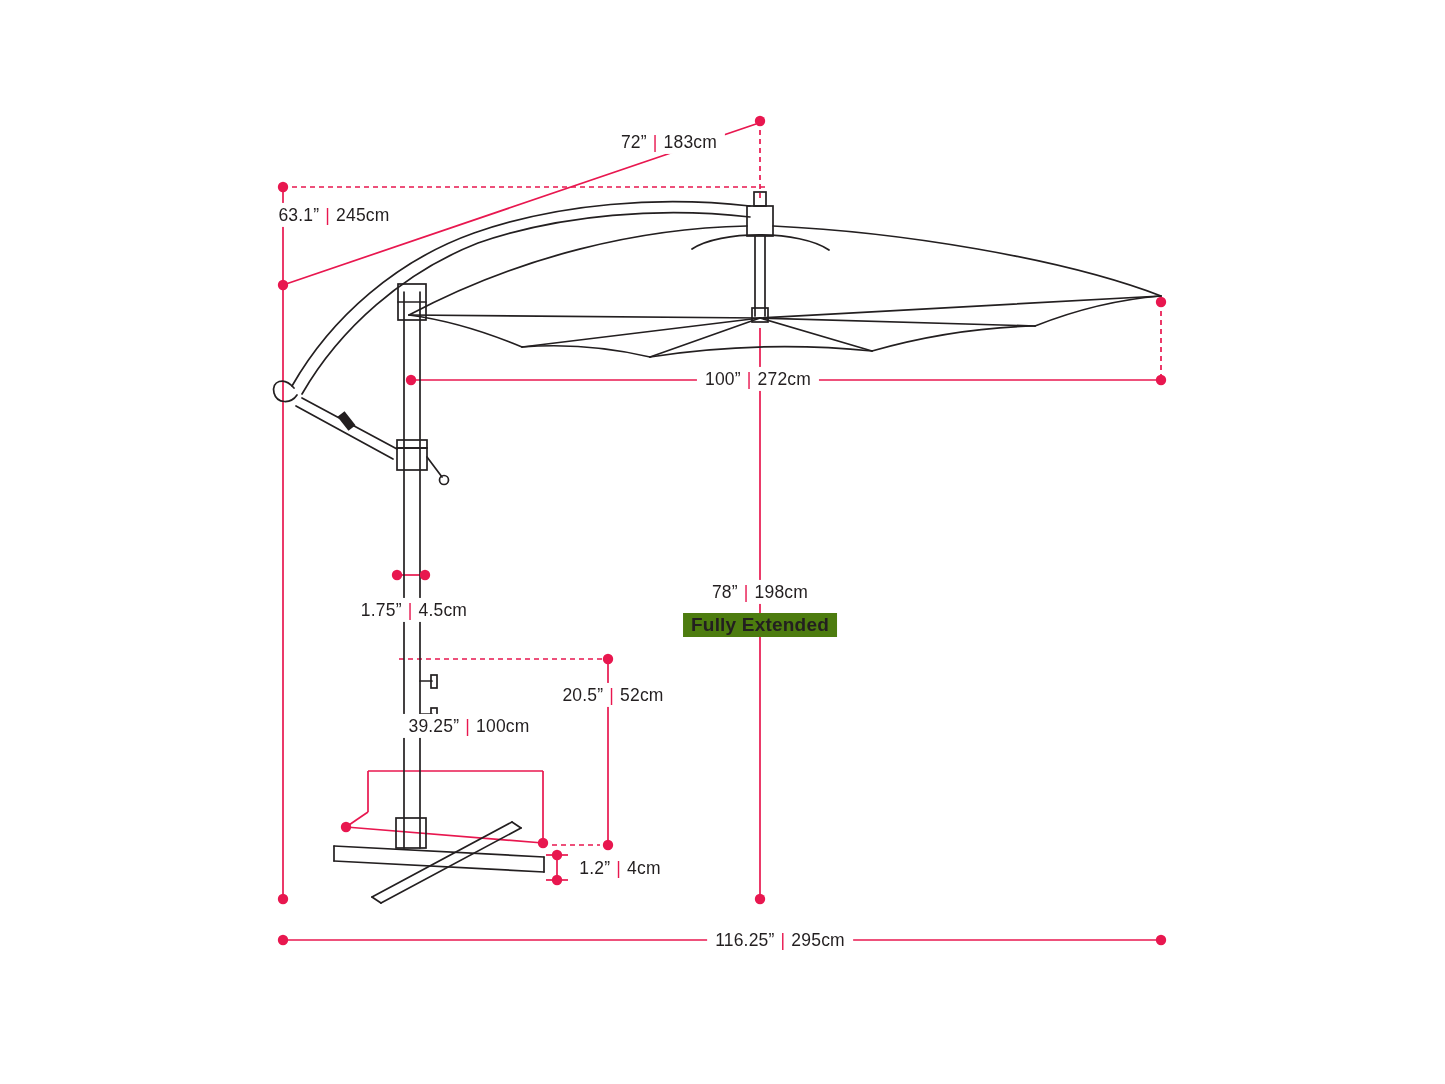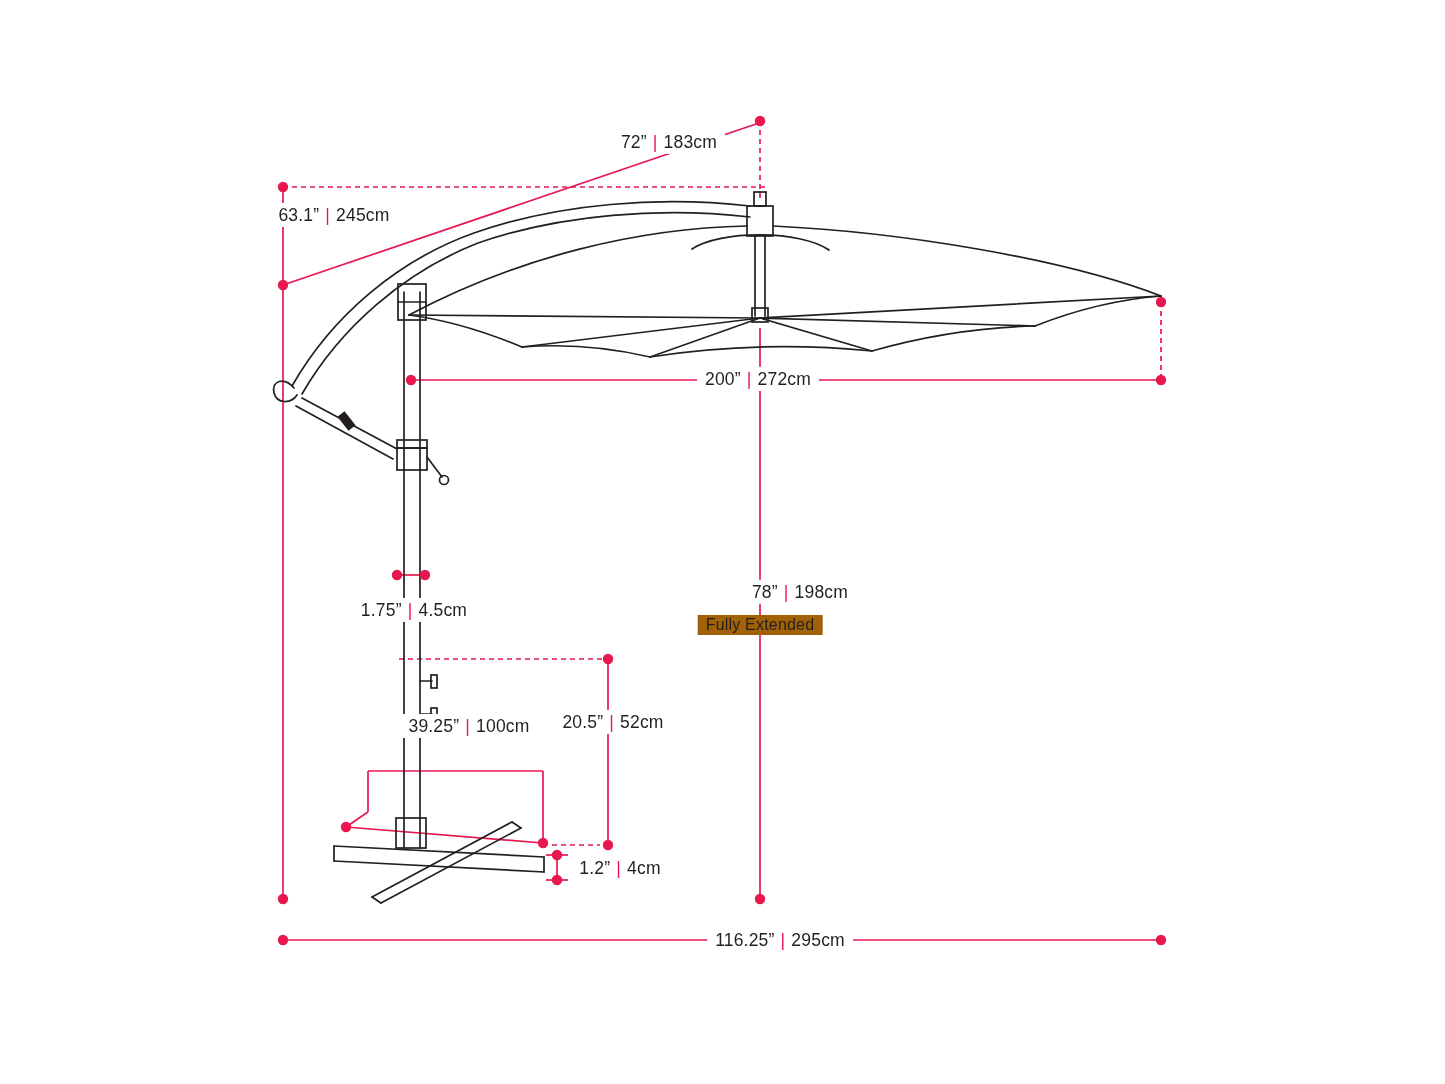--- a/index.html
+++ b/index.html
@@ -19,26 +19,27 @@
     font-size:17.5px;
     line-height:1.15;
     color:#231f20;
     white-space:nowrap;
     letter-spacing:.2px;
   }
   .dim-label .sep{color:#e8174f;margin:0 6px;}
   .note-label{
     position:absolute;
     transform:translate(-50%,-50%);
-    background:#a16207;
+    background:#4d7c0f;
     padding:1px 8px;
-    font-size:16px;
+    font-size:19px;
     color:#231f20;
     white-space:nowrap;
     letter-spacing:.2px;
+    font-weight:bold;
   }
 </style>
 </head>
 <body>
 
 <div id="stage">
 
   <svg width="1445" height="1084" viewBox="0 0 1445 1084">
 
     <g stroke="#e8174f" stroke-width="1.7" fill="none">
@@ -174,34 +175,34 @@
 
   <div class="dim-label" style="left:669px;top:142px">
     <span>72”</span><span class="sep">|</span><span>183cm</span>
   </div>
 
   <div class="dim-label" style="left:334px;top:215px">
     <span>63.1”</span><span class="sep">|</span><span>245cm</span>
   </div>
 
   <div class="dim-label" style="left:758px;top:379px">
-    <span>200”</span><span class="sep">|</span><span>272cm</span>
-  </div>
-
-  <div class="dim-label" style="left:800px;top:592px">
+    <span>100”</span><span class="sep">|</span><span>272cm</span>
+  </div>
+
+  <div class="dim-label" style="left:760px;top:592px">
     <span>78”</span><span class="sep">|</span><span>198cm</span>
   </div>
 
   <div class="note-label" style="left:760px;top:625px">Fully Extended</div>
 
   <div class="dim-label" style="left:414px;top:610px">
     <span>1.75”</span><span class="sep">|</span><span>4.5cm</span>
   </div>
 
-  <div class="dim-label" style="left:613px;top:722px">
+  <div class="dim-label" style="left:613px;top:695px">
     <span>20.5”</span><span class="sep">|</span><span>52cm</span>
   </div>
 
   <div class="dim-label" style="left:469px;top:726px">
     <span>39.25”</span><span class="sep">|</span><span>100cm</span>
   </div>
 
   <div class="dim-label" style="left:620px;top:868px">
     <span>1.2”</span><span class="sep">|</span><span>4cm</span>
   </div>

